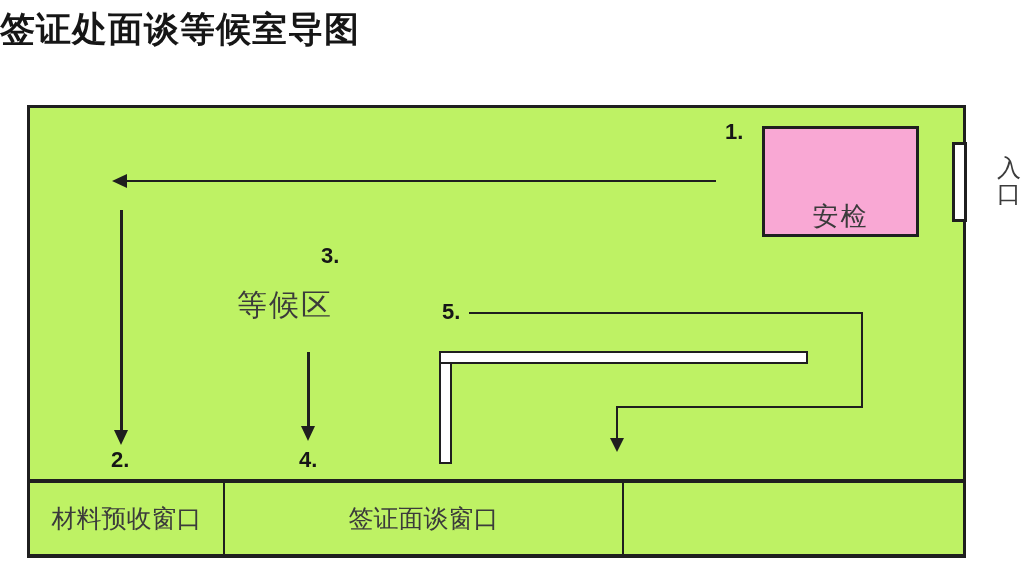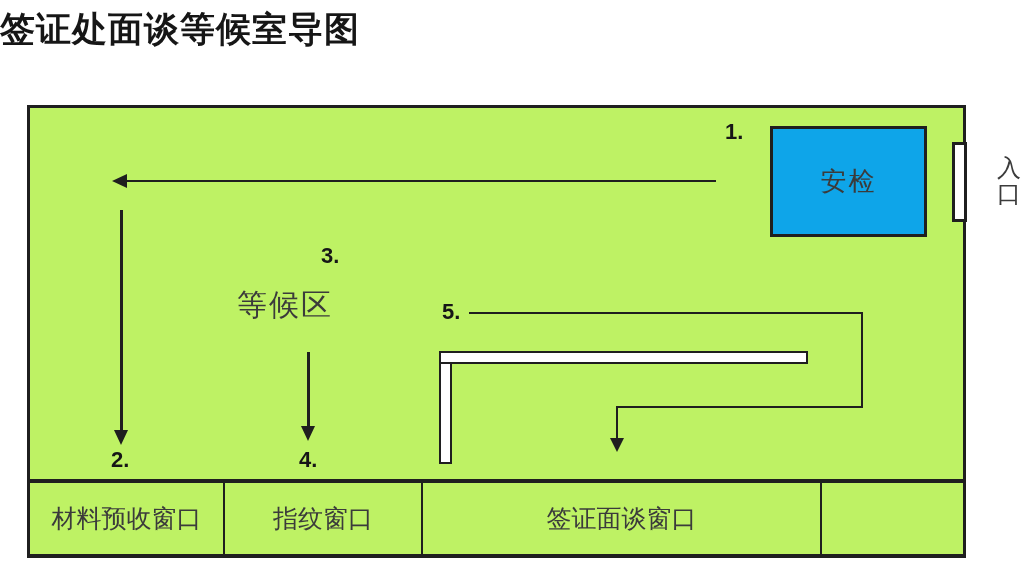--- a/index.html
+++ b/index.html
@@ -37,22 +37,22 @@
     font-size:25px;color:var(--text);box-sizing:border-box;
   }
   .cell-1{width:195px;border-right:2px solid var(--line);}
   .cell-2{width:198px;border-right:2px solid var(--line);}
   .cell-3{width:399px;border-right:2px solid var(--line);}
   .cell-4{flex:1;}
 
   
   .sec-box{
     position:absolute;left:762px;top:126px;width:157px;height:111px;
-    border:3px solid var(--line);box-sizing:border-box;background:#0ea5e9;
-    display:flex;align-items:center;justify-content:center;margin-left:8px;
+    border:3px solid var(--line);box-sizing:border-box;background:#f9a8d4;
+    display:flex;align-items:flex-end;justify-content:center;
   }
   .sec-label{
     font-family:"Liberation Serif","DejaVu Serif",serif;
     font-size:26px;color:var(--text);letter-spacing:2px;
   }
 
   
   .door{
     position:absolute;left:952px;top:142px;width:15px;height:80px;
     border:3px solid var(--line);box-sizing:border-box;background:#fff;z-index:3;
@@ -126,23 +126,20 @@
 
 <div class="screen">
 
   <div class="title">签证处面谈等候室导图</div>
 
   <div class="room">
     <div class="windows-row">
       <div class="cell cell-1">
         <span>材料预收窗口</span>
       </div>
-      <div class="cell cell-2">
-        <span>指纹窗口</span>
-      </div>
       <div class="cell cell-3">
         <span>签证面谈窗口</span>
       </div>
       <div class="cell cell-4">
         <span></span>
       </div>
     </div>
   </div>
 
   <div class="sec-box">

